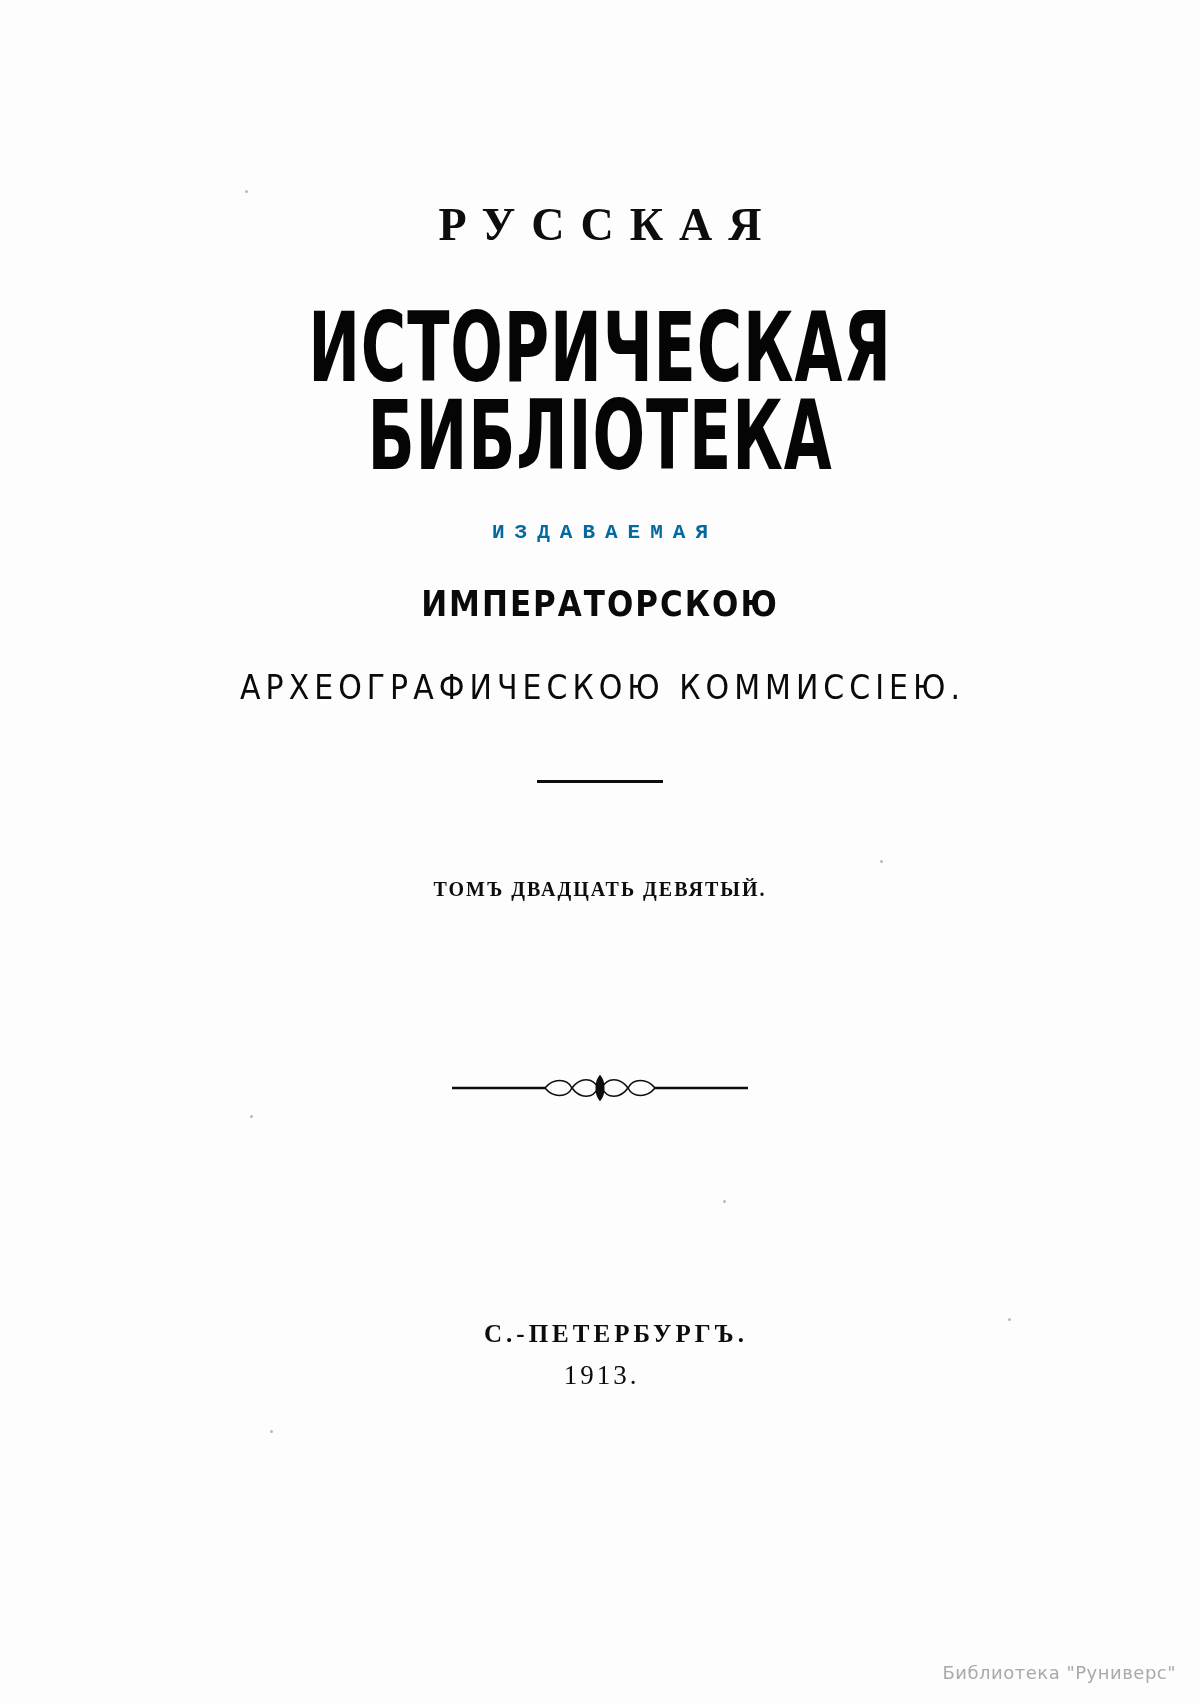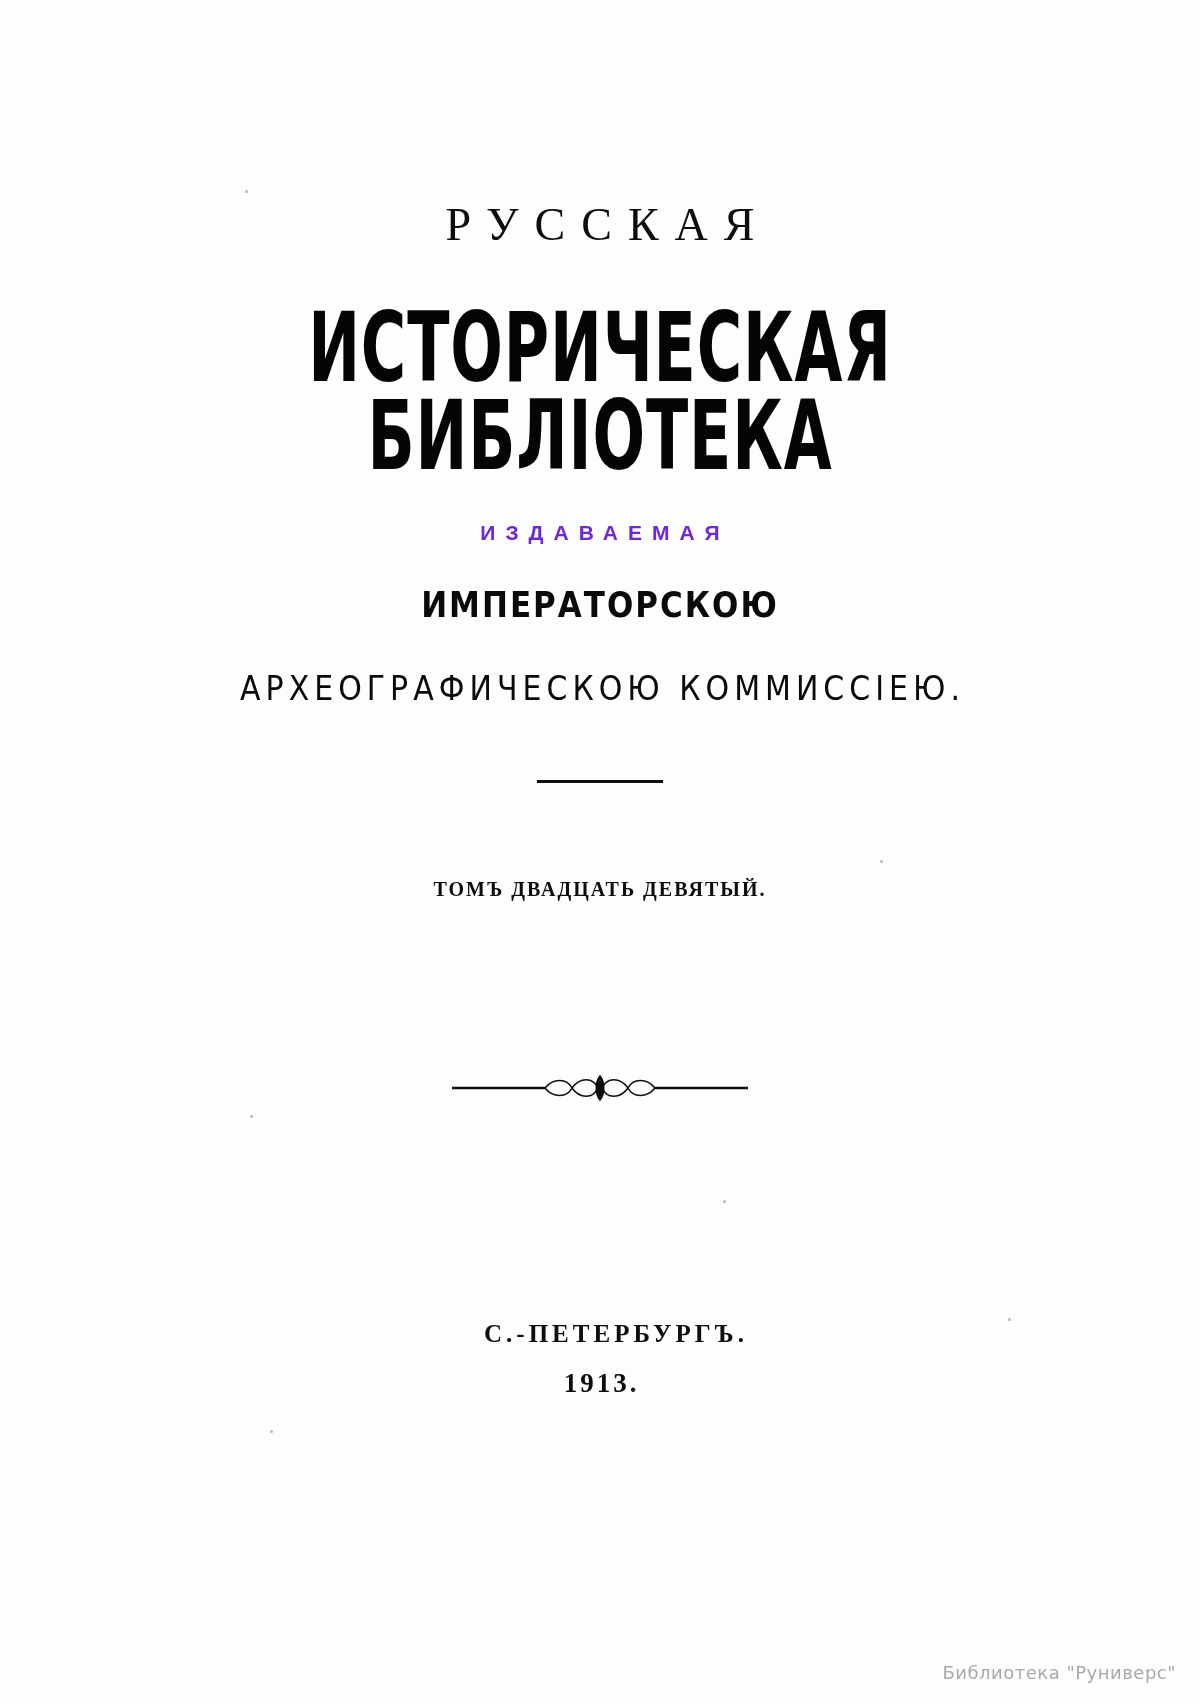--- a/index.html
+++ b/index.html
@@ -35,46 +35,46 @@
     position: absolute;
     left: 0;
     right: 0;
     top: 198px;
     text-align: center;
   }
 
   .line-1 {
     font-family: "Liberation Serif", serif;
     font-size: 46px;
-    font-weight: 400;
+    font-weight: 700;
     letter-spacing: 16px;
     text-indent: 16px;
     color: #0d0d0d;
   }
 
   .line-2 {
     margin-top: 52px;
     font-family: "DejaVu Sans", sans-serif;
     font-size: 72px;
     font-weight: 700;
     letter-spacing: 1px;
     color: #050505;
     transform: scaleX(0.86) scaleY(1.34);
     transform-origin: center top;
     line-height: 0.92;
   }
 
   .line-3 {
     margin-top: 86px;
-    font-family: Liberation Sans, sans-serif;
+    font-family: Liberation Mono, monospace;
     font-size: 21px;
     font-weight: 700;
     letter-spacing: 10px;
     text-indent: 10px;
-    color: #6d28d9;
+    color: #0369a1;
   }
 
   .line-4 {
     margin-top: 42px;
     font-family: "DejaVu Sans", sans-serif;
     font-size: 31px;
     font-weight: 700;
     letter-spacing: 2px;
     color: #0a0a0a;
     transform: scaleY(1.12);
@@ -135,24 +135,24 @@
     font-family: "Liberation Serif", serif;
     font-size: 25px;
     font-weight: 700;
     letter-spacing: 4px;
     text-indent: 4px;
     color: #0d0d0d;
     padding-left: 28px;
   }
 
   .year {
-    margin-top: 20px;
+    margin-top: 12px;
     font-family: "Liberation Serif", serif;
     font-size: 27px;
-    font-weight: 700;
+    font-weight: 400;
     letter-spacing: 3px;
     text-indent: 3px;
     color: #0d0d0d;
   }
 
   .watermark {
     position: absolute;
     right: 24px;
     bottom: 20px;
     font-family: "DejaVu Sans", sans-serif;

